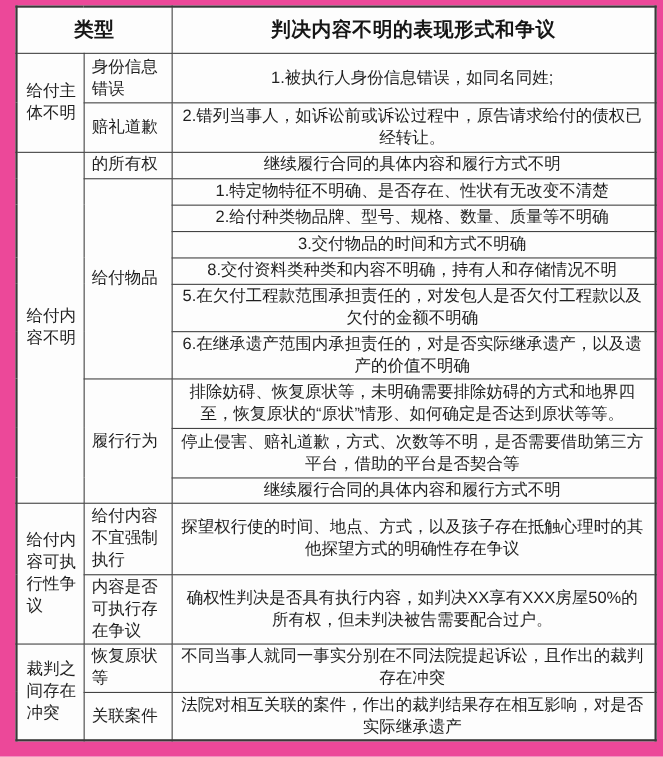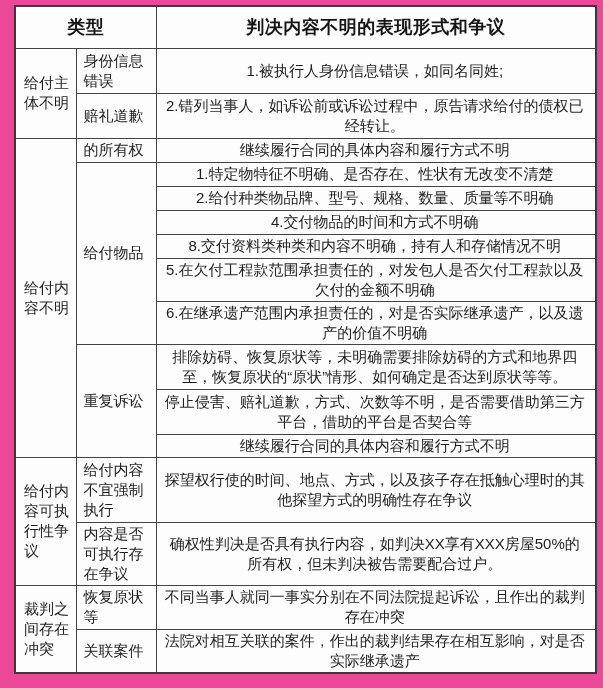--- a/index.html
+++ b/index.html
@@ -97,33 +97,33 @@
         <td class="det">继续履行合同的具体内容和履行方式不明</td>
       </tr>
       <tr style="height:24px">
         <td class="sub" rowspan="6">给付物品</td>
         <td class="det">1.特定物特征不明确、是否存在、性状有无改变不清楚</td>
       </tr>
       <tr style="height:24px">
         <td class="det">2.给付种类物品牌、型号、规格、数量、质量等不明确</td>
       </tr>
       <tr style="height:24px">
-        <td class="det">4.交付物品的时间和方式不明确</td>
+        <td class="det">3.交付物品的时间和方式不明确</td>
       </tr>
       <tr style="height:24px">
         <td class="det">8.交付资料类种类和内容不明确，持有人和存储情况不明</td>
       </tr>
       <tr style="height:40px">
         <td class="det">5.在欠付工程款范围承担责任的，对发包人是否欠付工程款以及欠付的金额不明确</td>
       </tr>
       <tr style="height:43px">
         <td class="det">6.在继承遗产范围内承担责任的，对是否实际继承遗产，以及遗产的价值不明确</td>
       </tr>
       <tr style="height:45px">
-        <td class="sub" rowspan="3">重复诉讼</td>
+        <td class="sub" rowspan="3">履行行为</td>
         <td class="det">排除妨碍、恢复原状等，未明确需要排除妨碍的方式和地界四至，恢复原状的“原状”情形、如何确定是否达到原状等等。</td>
       </tr>
       <tr style="height:45px">
         <td class="det">停止侵害、赔礼道歉，方式、次数等不明，是否需要借助第三方平台，借助的平台是否契合等</td>
       </tr>
       <tr style="height:23px">
         <td class="det">继续履行合同的具体内容和履行方式不明</td>
       </tr>
 
       <tr style="height:65px">

